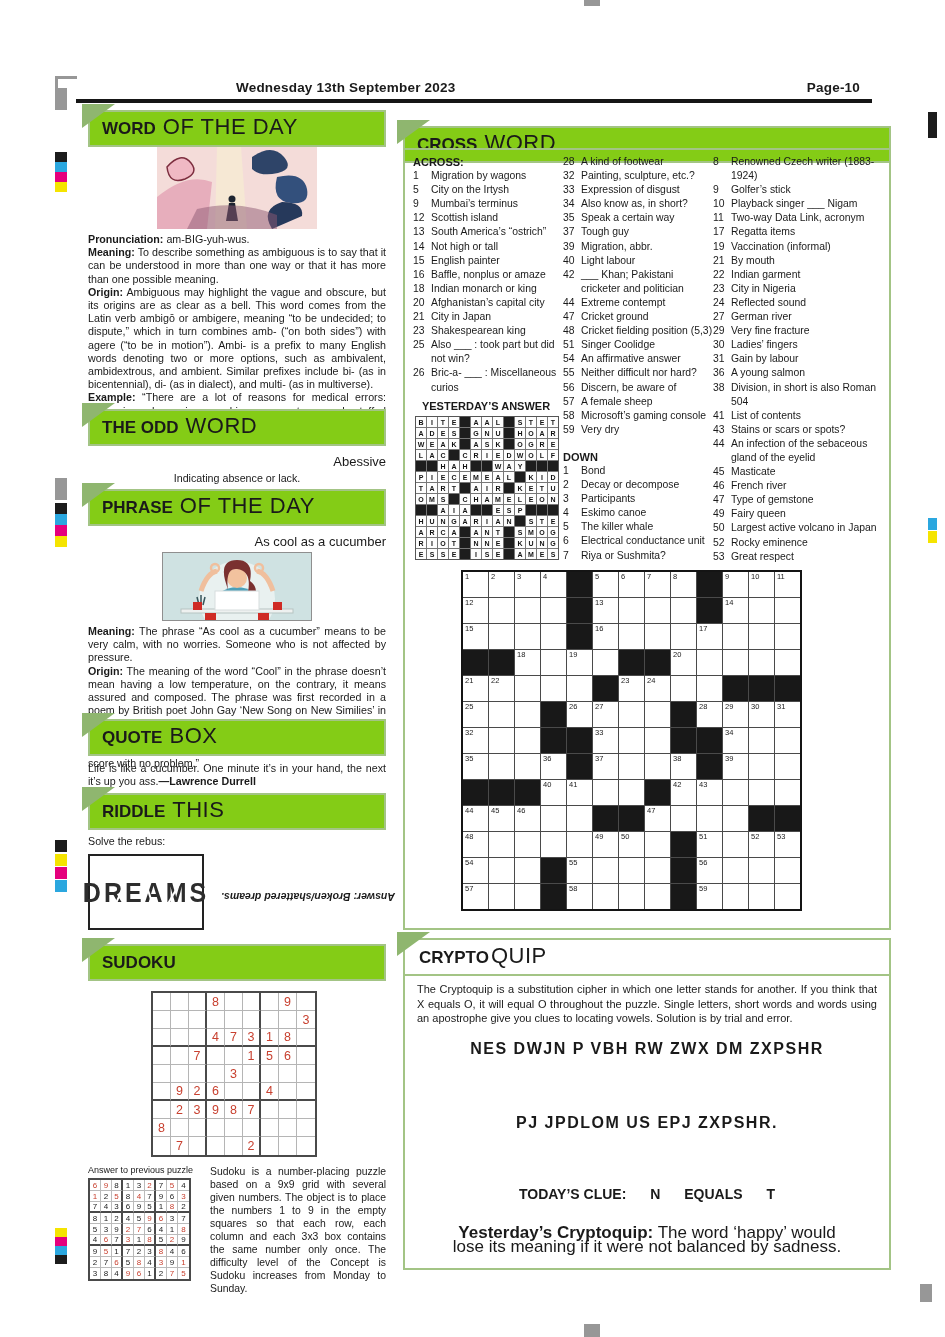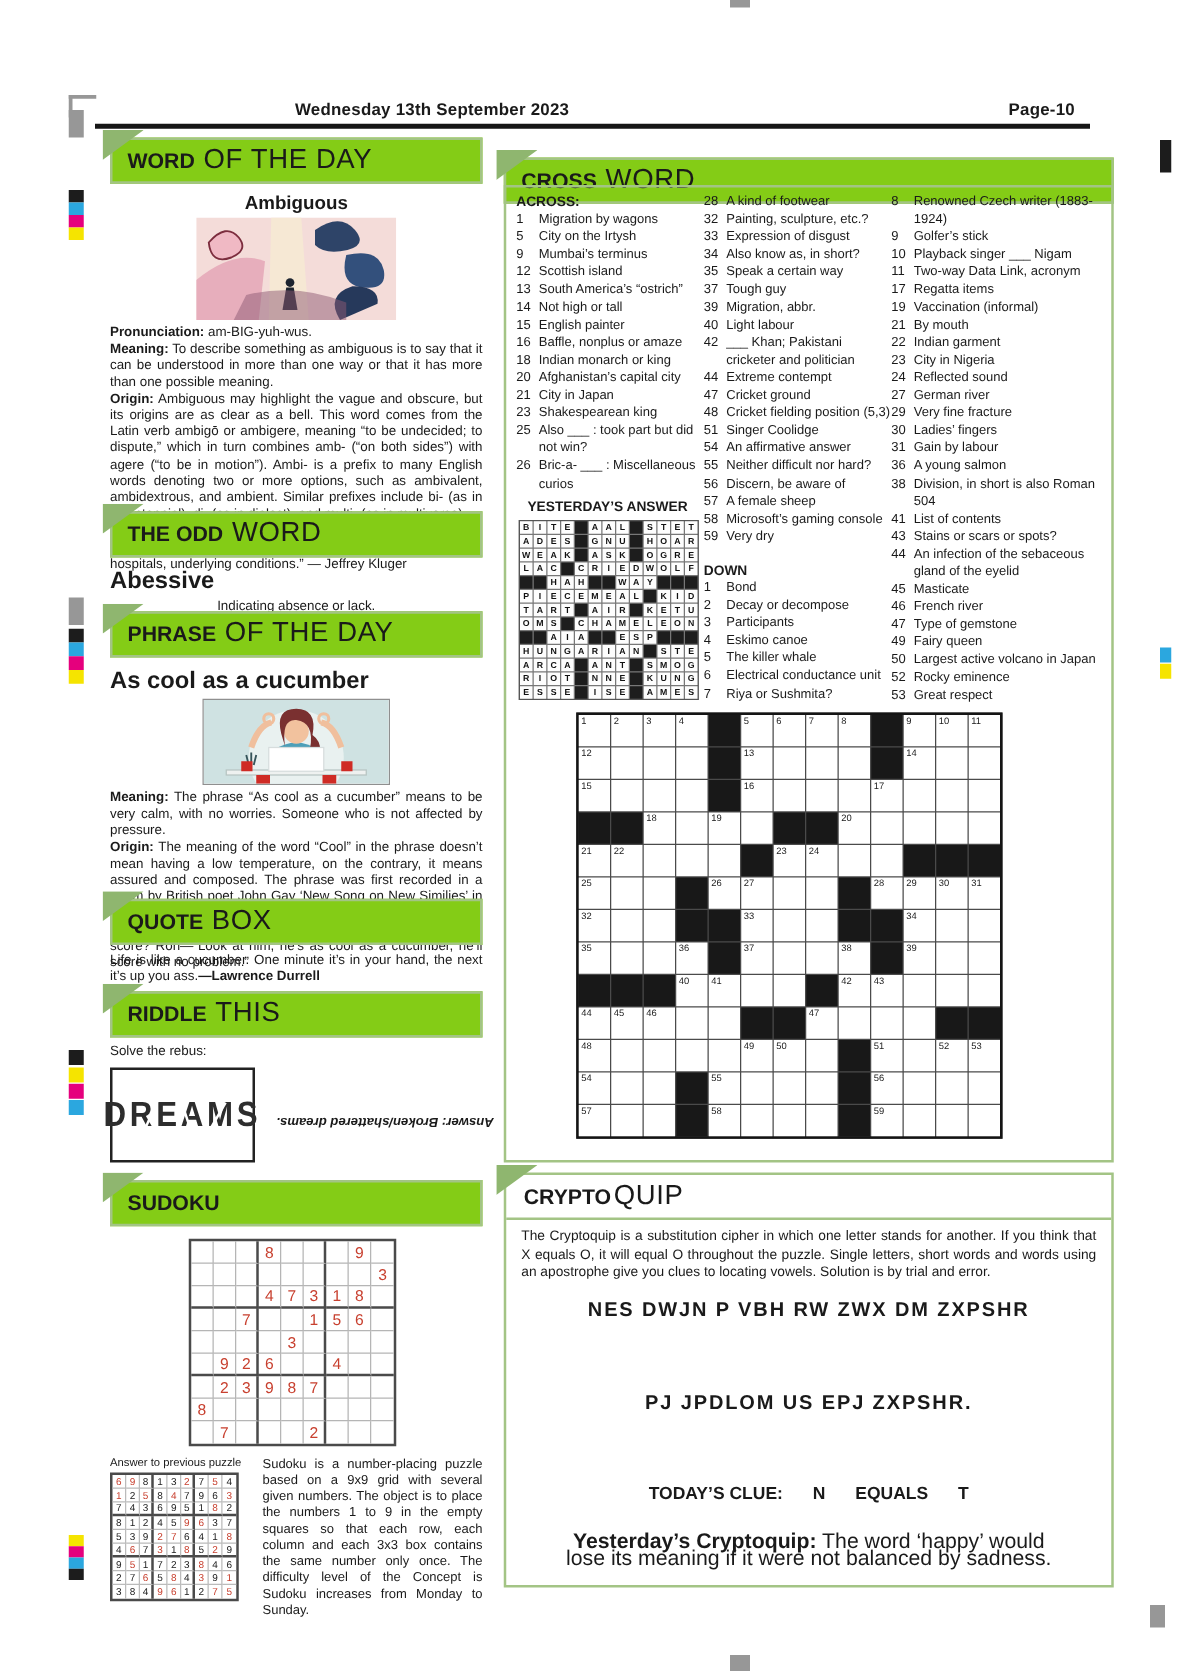--- a/index.html
+++ b/index.html
@@ -20,21 +20,21 @@
   .h1b{font-weight:700;font-size:17px;}
   .h1l{font-weight:400;font-size:22px;letter-spacing:.5px;margin-left:7px;}
   .nogap .h1l{margin-left:2px;}
   
   .para{font-size:10.7px;line-height:13.2px;text-align:justify;}
   .para b{font-weight:700;}
   .ctr{text-align:center;}
   
   .lsec{position:absolute;left:88px;width:298px;}
   .wtitle{text-align:center;font-weight:700;font-size:15px;margin:7px 0 3px;}
-  .ptitle{text-align:left;font-weight:700;font-size:19px;margin:8px 0 3px;}
+  .ptitle{text-align:right;font-weight:400;font-size:13px;margin:8px 0 3px;}
   .imgwrap{display:flex;justify-content:center;margin-bottom:4px;}
   
   .rebus{width:112px;height:72px;border:2px solid #222;margin-top:6px;position:relative;
          display:flex;align-items:center;justify-content:center;}
   .rebus .txt{font-size:25px;font-weight:700;letter-spacing:3px;color:#2d2d2d;transform:scaleY(1.12);}
   .crack{position:absolute;background:#fff;width:2px;}
   .riddle-ans{position:absolute;left:130px;top:98px;width:180px;text-align:center;
               transform:rotate(180deg);font-weight:700;font-style:italic;font-size:10.5px;}
   
   .sud{display:grid;grid-template-columns:repeat(9,18px);grid-auto-rows:18px;
@@ -122,21 +122,20 @@
     <span class="date">Wednesday 13th September 2023</span>
     <span class="pgno">Page-10</span>
   </div>
   <div id="hdr-rule"></div>
 
   <div class="lsec" style="top:110px;">
     <div class="hbox">
       <div class="flag"></div>
       <span class="h1b">WORD</span><span class="h1l">OF THE DAY</span>
     </div>
-    <div class="wtitle">Ambiguous</div>
     <div class="imgwrap">
       <svg width="160" height="82" viewBox="0 0 160 82">
         <rect width="160" height="82" fill="#f4dcd9"></rect>
         <path d="M95 10 q20 -14 32 0 q10 12 -6 16 q-18 4 -26 -4z" fill="#2e4468"></path>
         <path d="M120 30 q26 -6 30 12 q3 16 -16 14 q-20 -2 -14 -26z" fill="#33507c"></path>
         <path d="M125 55 q22 0 20 14 l-30 13 q-12 -20 10 -27z" fill="#26395b"></path>
         <path d="M0 50 q30 -25 55 -15 l-5 47 H0z" fill="#e7aebc"></path>
         <path d="M10 20 q14 -16 24 -4 q8 10 -6 16 q-16 6 -18 -12z" fill="#f0b9c4" stroke="#7c2d3e" stroke-width="1.5"></path>
         <path d="M60 0 h24 l6 82 h-32z" fill="#f6e8d4"></path>
         <circle cx="75" cy="52" r="3.5" fill="#1d2430"></circle>

